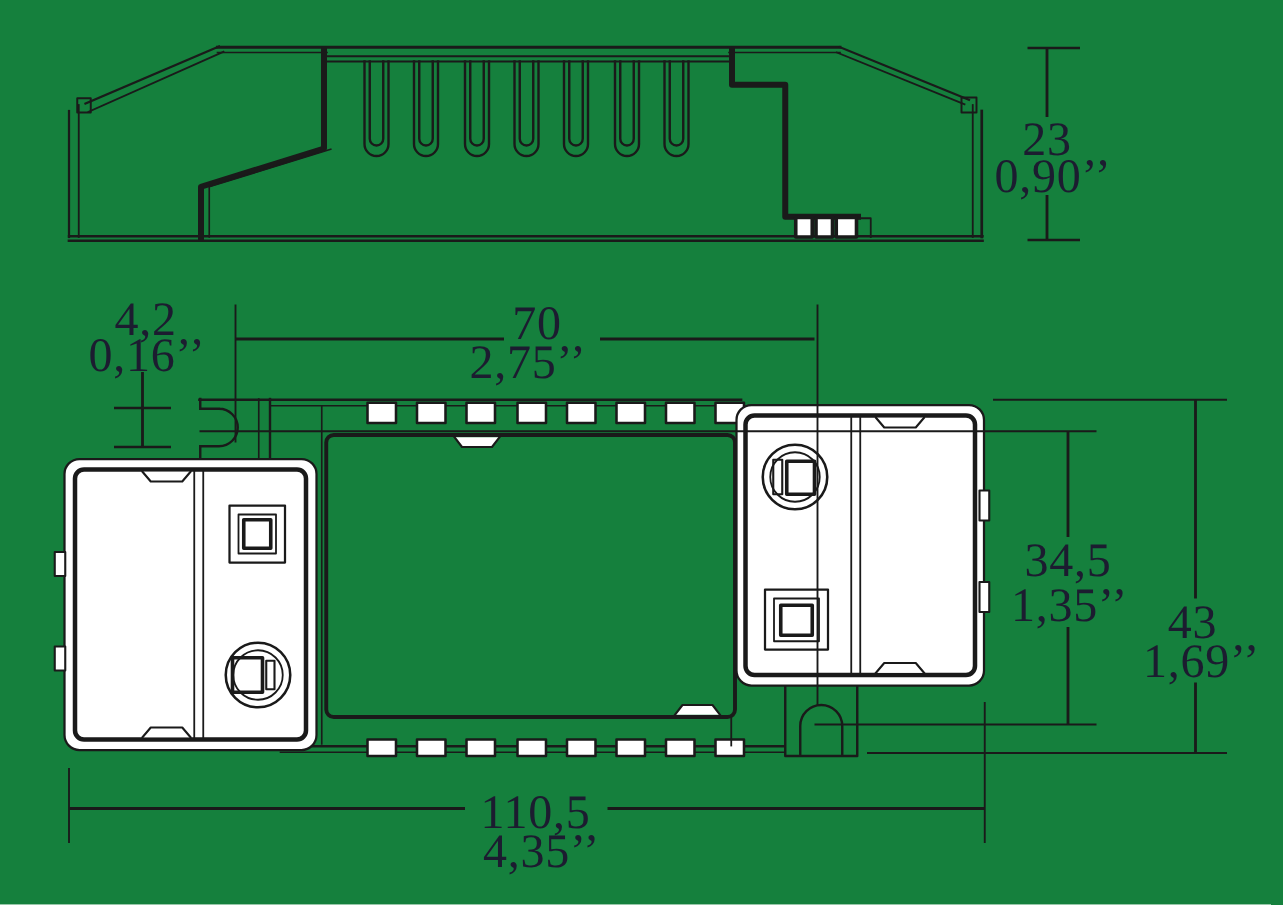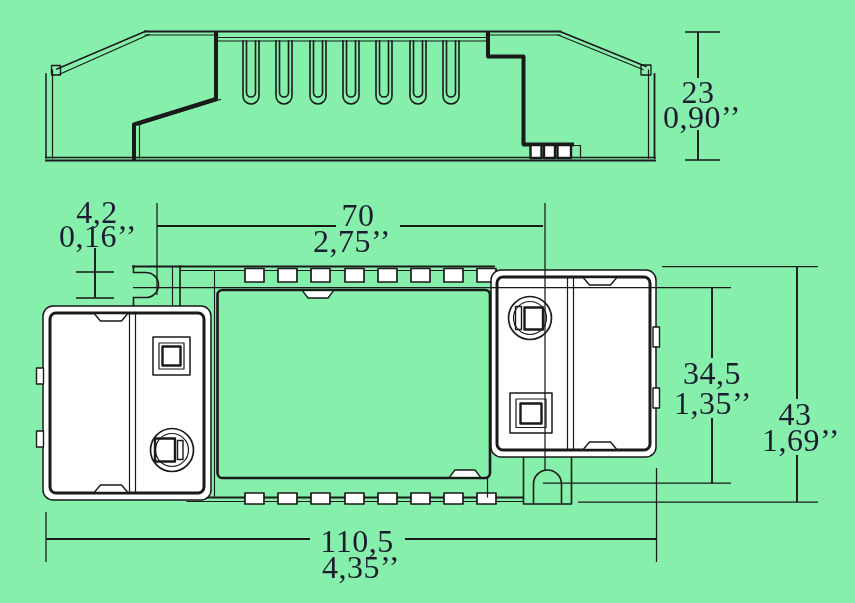--- a/index.html
+++ b/index.html
@@ -4,21 +4,21 @@
 <style>
   html, body {
     margin: 0;
     padding: 0;
     background: #ffffff;
     font-family: "Liberation Serif", serif;
   }
   .stage {
     width: 855px;
     height: 603px;
-    background: #86efac;
+    background: #15803d;
     position: relative;
     overflow: hidden;
   }
   svg { display: block; }
   .dim-text {
     font-family: "Liberation Serif", serif;
     font-size: 32px;
     letter-spacing: 0.5px;
   }
 </style>

